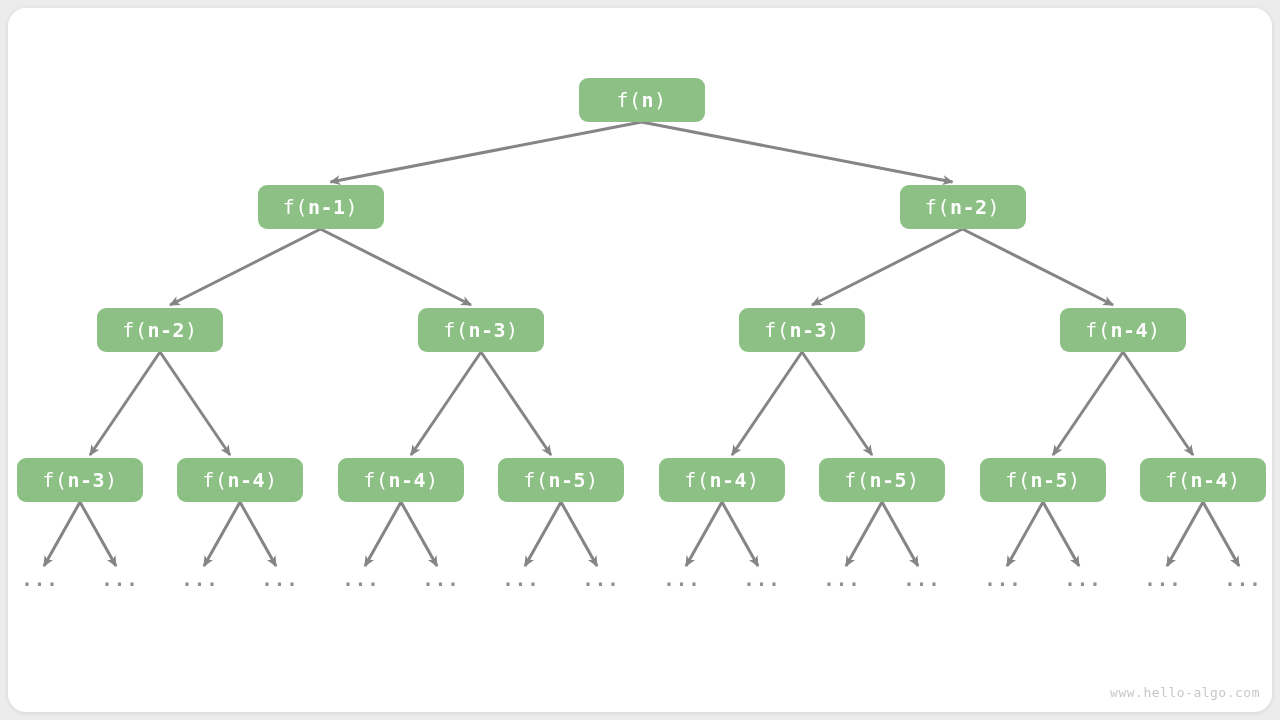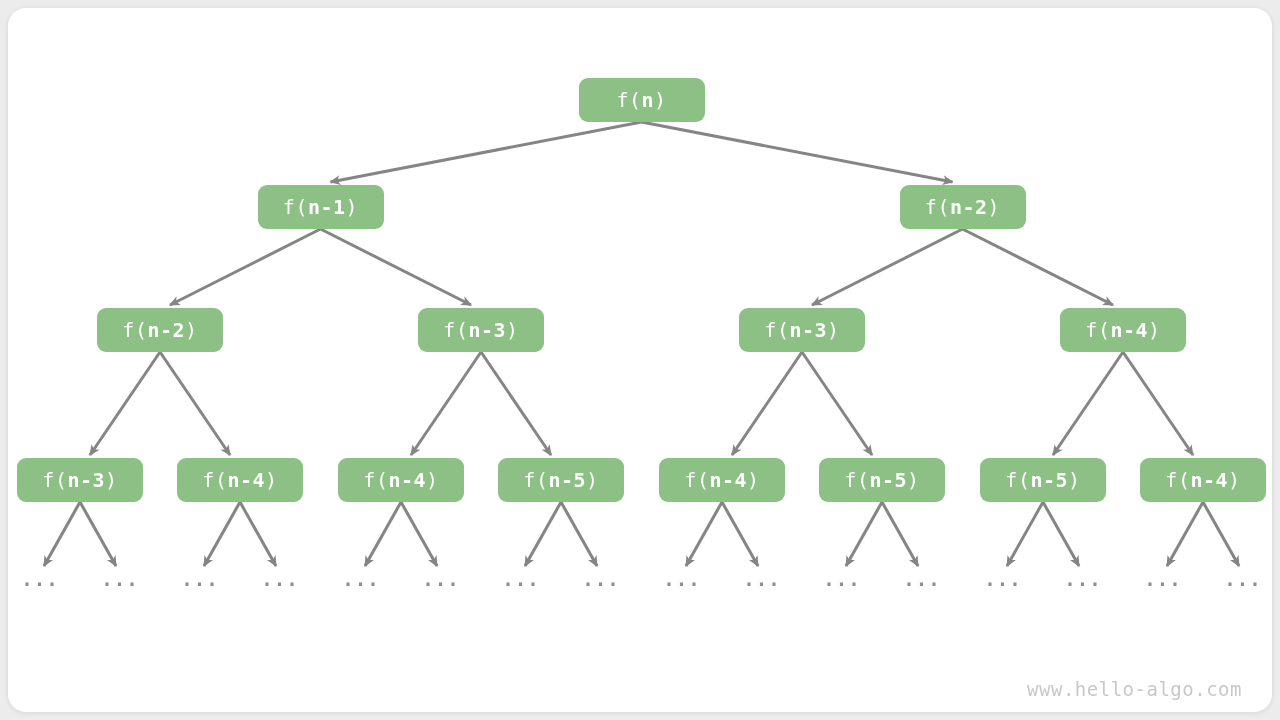--- a/index.html
+++ b/index.html
@@ -45,22 +45,22 @@
   .ellipsis{
     position:absolute;
     width:60px;height:26px;line-height:26px;
     text-align:center;
     font-size:19px;font-weight:bold;
     color:var(--ellipsis);
     letter-spacing:1px;
   }
   .watermark{
     position:absolute;
-    right:38px;bottom:20px;
-    font-size:19px;
+    right:20px;bottom:20px;
+    font-size:13px;
     color:var(--watermark);
     letter-spacing:0.5px;
     z-index:3;
   }
 </style>
 </head>
 <body>
 
 <div class="card"></div>
 

